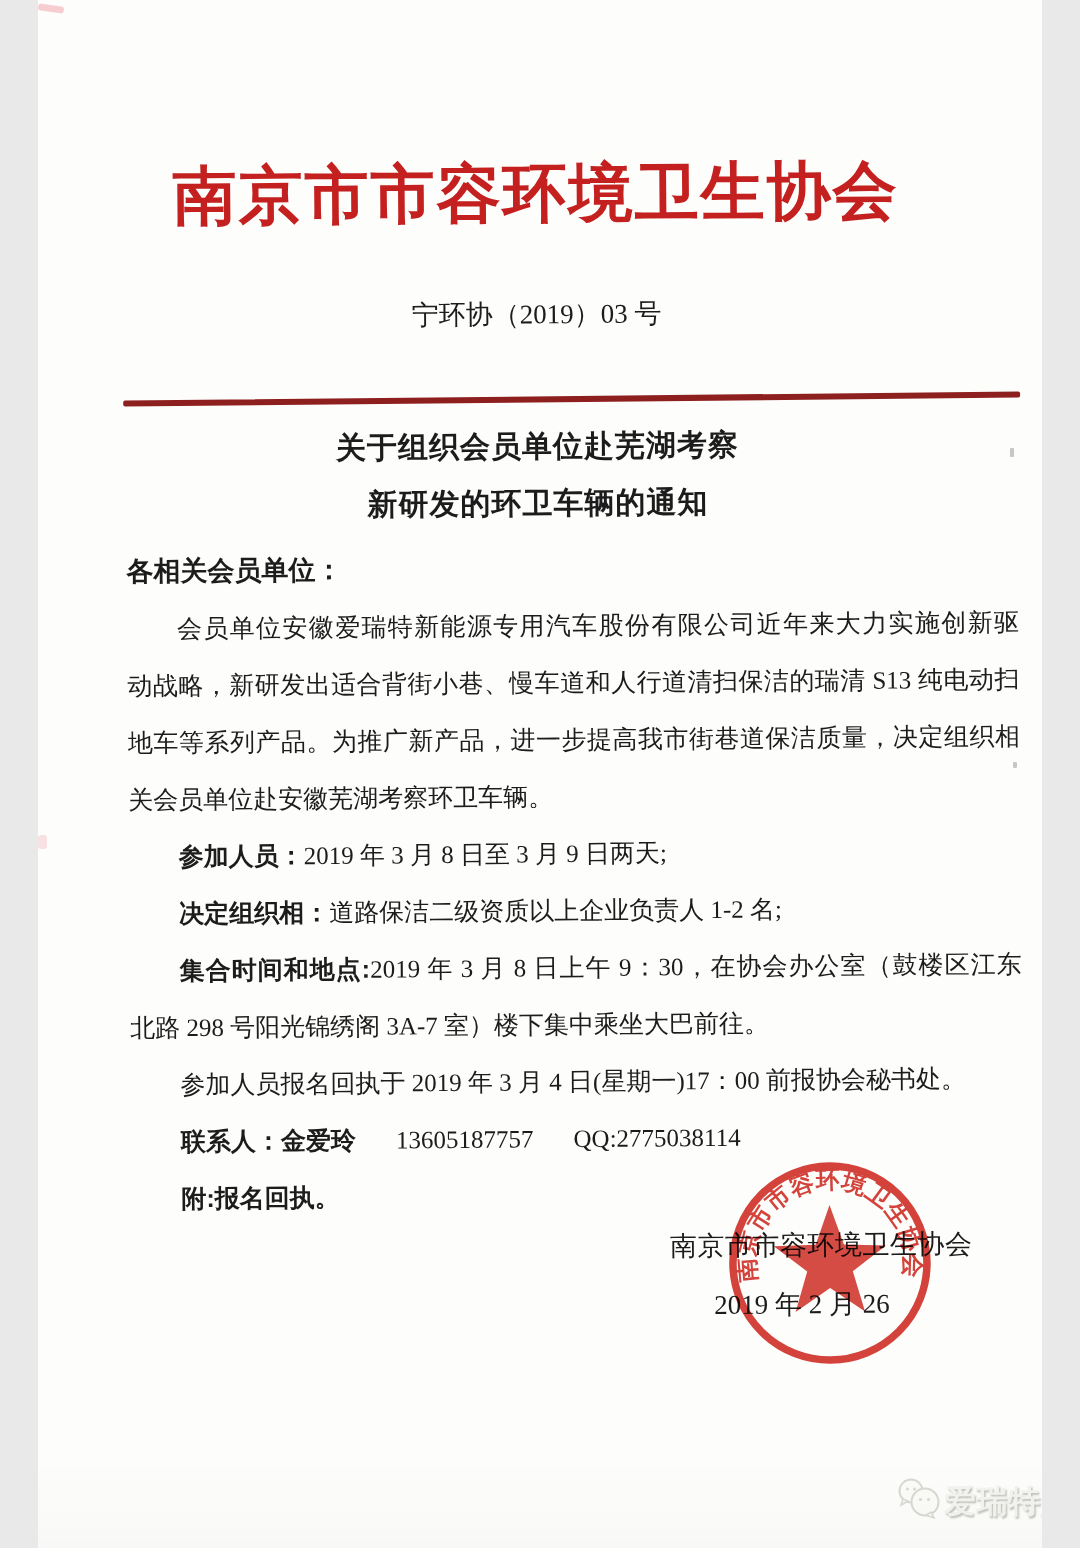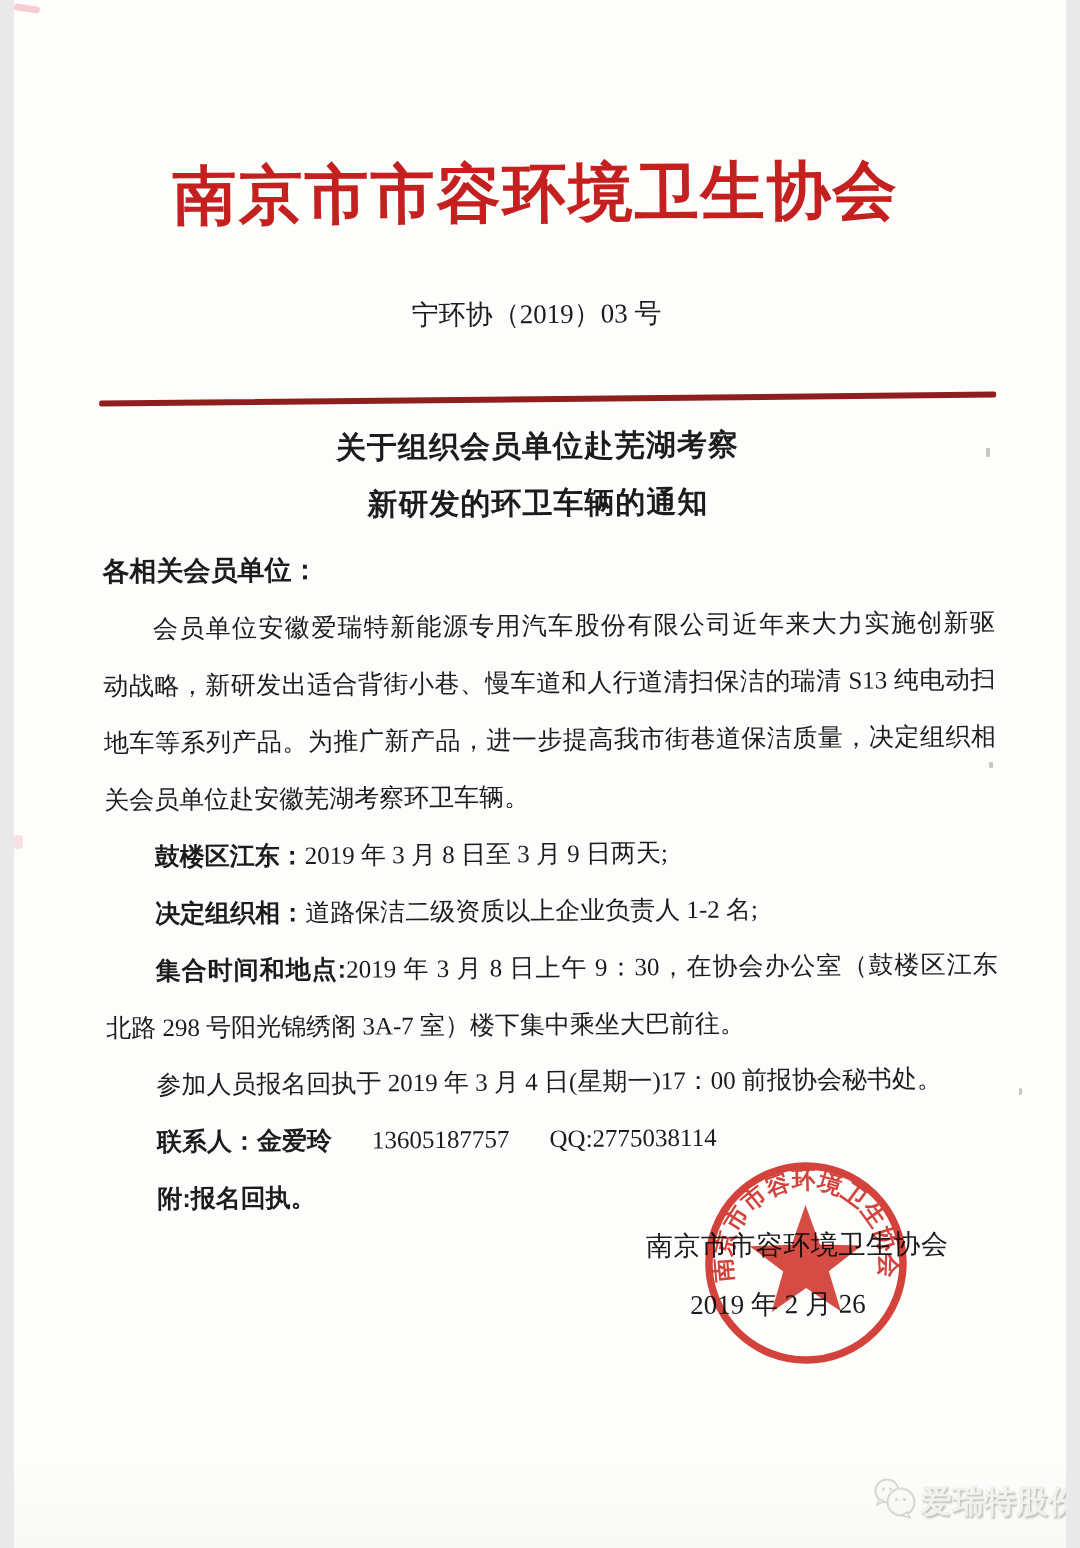--- a/index.html
+++ b/index.html
@@ -1,21 +1,20 @@
 <!DOCTYPE html>
 <html style="--title_red: #c3201f; --rule_red: #8e1f1f; --seal_red: #d0342c; --text_black: #1c1c1c;"><head>
 <meta charset="utf-8">
 <style>
   html,body{margin:0;padding:0;background:#e9e9e9;}
   .page{
     position:relative; width:1004px; height:1548px; margin:0 auto;
     background:#fdfdfb; overflow:hidden;
     font-family:"Liberation Serif","DejaVu Serif",serif;
     color:var(--text_black,#1c1c1c);
-    padding-left:48px;
   }
   .scan{position:absolute; inset:0; transform:rotate(-0.45deg); transform-origin:540px 760px;}
 
   .org-title{
     position:absolute; top:150px; left:0; right:0; margin:0;
     text-align:center; font-size:64px; font-weight:bold; letter-spacing:2px;
     color:var(--title_red,#c3201f);
     font-family:"Liberation Serif","DejaVu Serif",serif;
   }
   .doc-number{
@@ -97,21 +96,21 @@
 
     <div class="body-block">
       <div class="bline head">各相关会员单位：</div>
 
       <div class="bline j ind">会员单位安徽爱瑞特新能源专用汽车股份有限公司近年来大力实施创新驱</div>
       <div class="bline j">动战略，新研发出适合背街小巷、慢车道和人行道清扫保洁的瑞清 S13 纯电动扫</div>
       <div class="bline j">地车等系列产品。为推广新产品，进一步提高我市街巷道保洁质量，决定组织相</div>
       <div class="bline">关会员单位赴安徽芜湖考察环卫车辆。</div>
 
       <div class="bline ind">
-        <span class="lbl">鼓楼区江东：</span><span>2019 年 3 月 8 日至 3 月 9 日两天;</span>
+        <span class="lbl">参加人员：</span><span>2019 年 3 月 8 日至 3 月 9 日两天;</span>
       </div>
       <div class="bline ind">
         <span class="lbl">决定组织相：</span><span>道路保洁二级资质以上企业负责人 1-2 名;</span>
       </div>
       <div class="bline j ind">
         <span class="lbl">集合时间和地点:</span><span>2019 年 3 月 8 日上午 9：30，在协会办公室（鼓楼区江东</span>
       </div>
       <div class="bline">北路 298 号阳光锦绣阁 3A-7 室）楼下集中乘坐大巴前往。</div>
       <div class="bline ind">参加人员报名回执于 2019 年 3 月 4 日(星期一)17：00 前报协会秘书处。</div>
 

